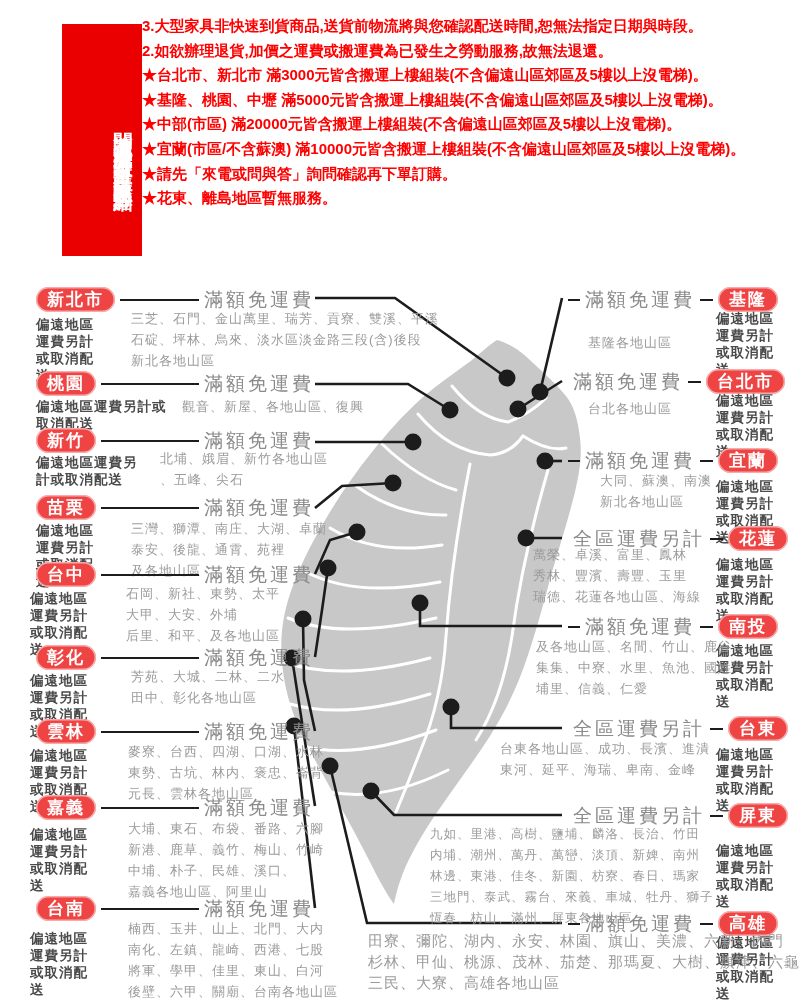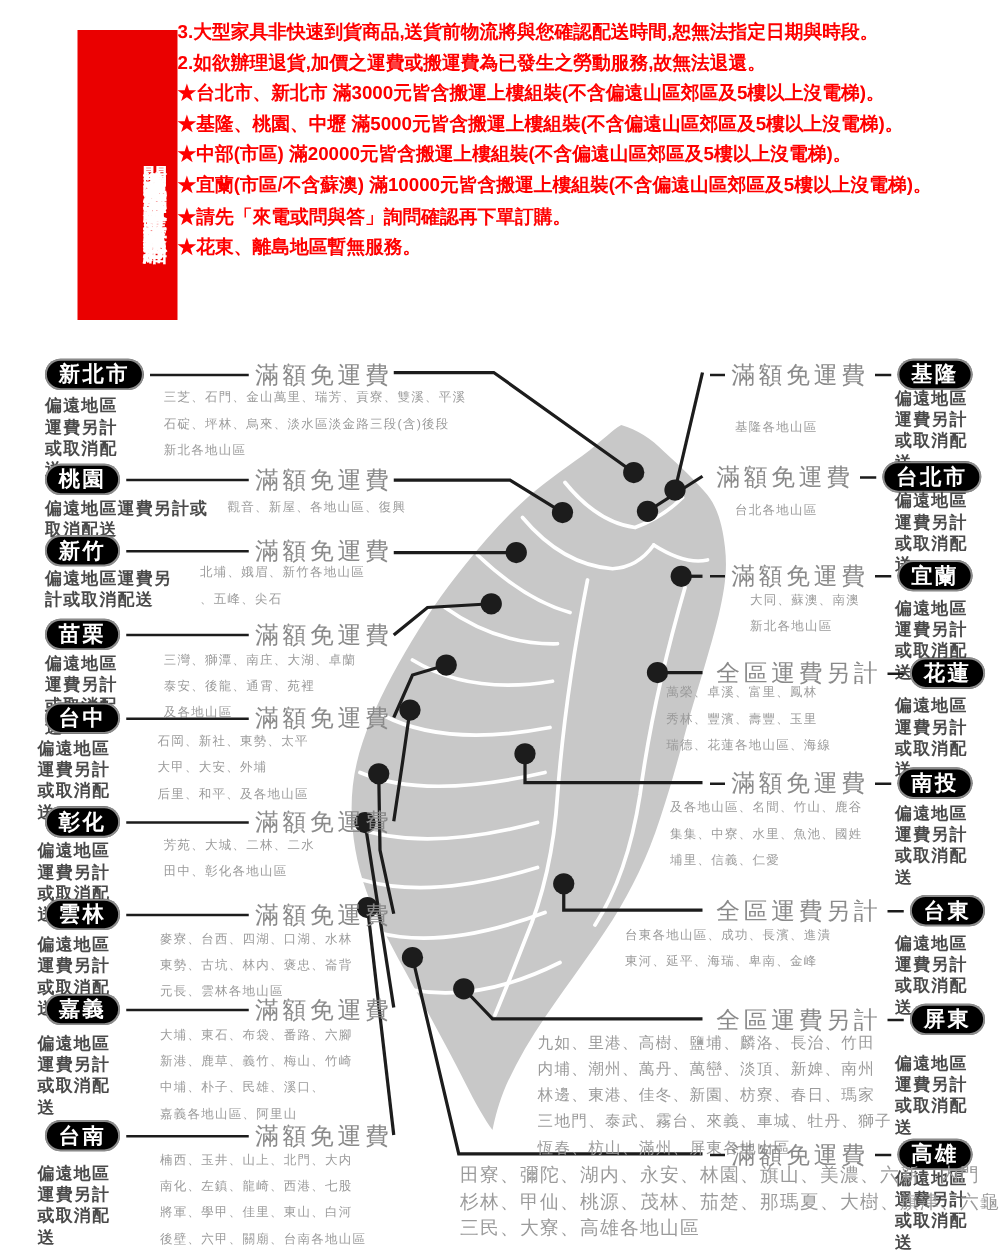--- a/index.html
+++ b/index.html
@@ -17,30 +17,30 @@
   .notices{position:absolute;left:142px;top:14px;width:652px;color:#fe0000;
            font-size:15px;font-weight:600;line-height:24.6px;white-space:nowrap;}
 
   
   .mapsvg{position:absolute;left:0;top:0;width:800px;height:1000px;z-index:1;}
 
   
   .row{position:absolute;display:flex;align-items:center;z-index:2;height:27px;}
   .row.left{left:36px;width:278px;}
   .row.right{left:563px;width:215px;}
-  .pill{background:#000000;color:#fff;font-weight:bold;font-size:17px;letter-spacing:2px;
+  .pill{background:#ef4444;color:#fff;font-weight:bold;font-size:17px;letter-spacing:2px;
         padding:2px 11px;border-radius:15px;white-space:nowrap;line-height:21px;
         box-shadow:inset 0 0 0 1.5px rgba(255,255,255,.55);}
   .lead{flex:1;height:0;border-top:2.4px solid #1c1c1c;margin:0 5px;}
   .lead.fix{flex:none;width:13px;}
   .rhead{color:#8a8a8a;font-size:19px;letter-spacing:3px;white-space:nowrap;}
 
   .note{position:absolute;z-index:2;color:#4a4a4a;font-weight:bold;font-size:13.5px;
         line-height:17px;letter-spacing:1px;}
-  .areas{position:absolute;z-index:2;color:#9b9b9b;font-size:10px;line-height:21px;
+  .areas{position:absolute;z-index:2;color:#9b9b9b;font-size:13px;line-height:21px;
          letter-spacing:1px;white-space:pre-line;}
 </style>
 </head>
 <body>
 
 <div class="redbox">
   <span class="vcol">下單訂購前請務必詳細</span>
   <span class="vcol vcol2">閱讀避免造成雙方誤會</span>
 </div>
 

